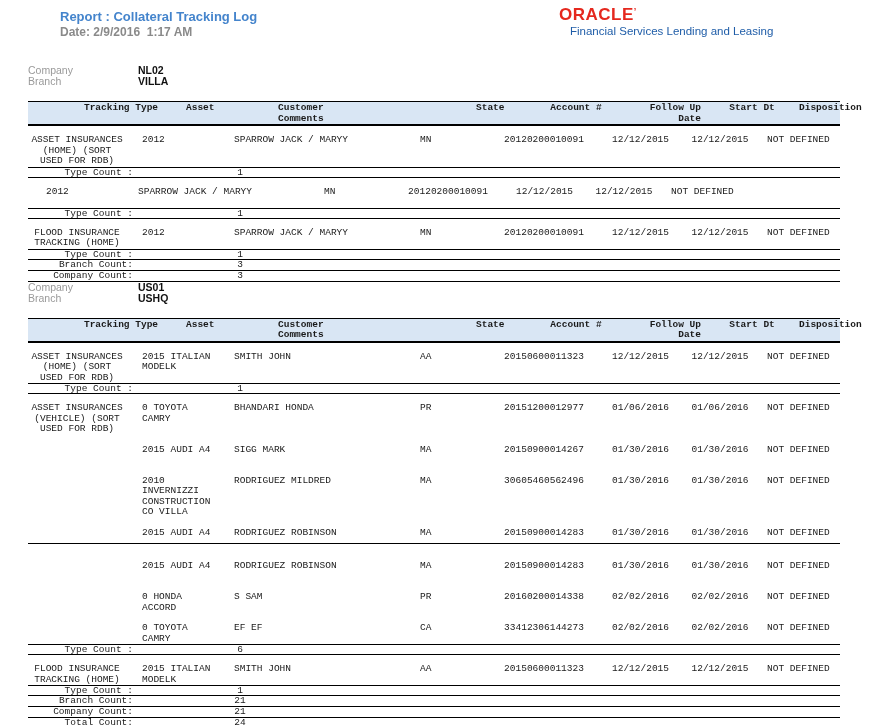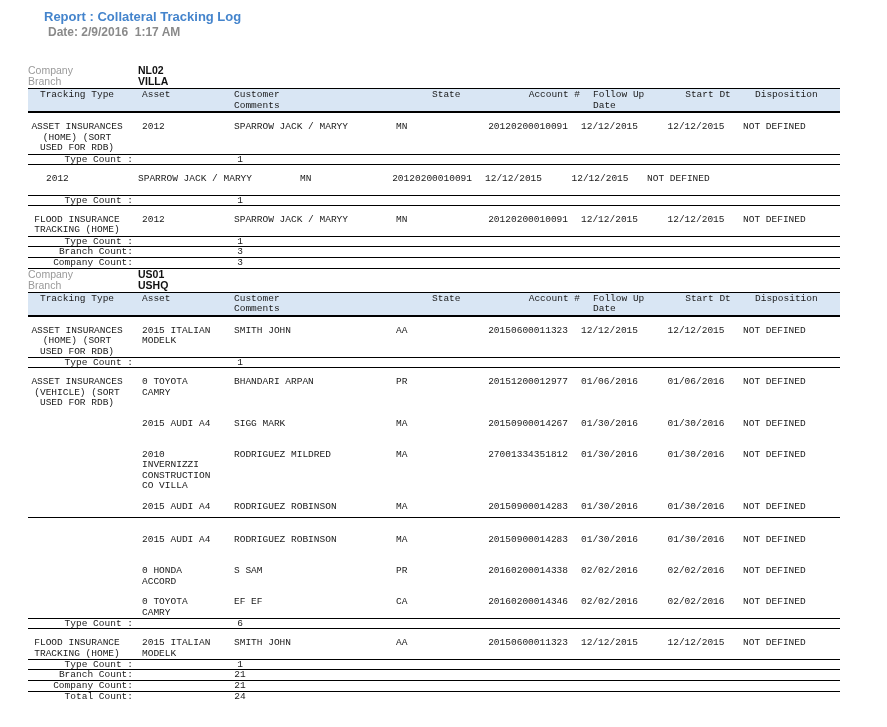--- a/index.html
+++ b/index.html
@@ -8,27 +8,27 @@
     position: relative;
     width: 887px;
     height: 727px;
     background: #ffffff;
     overflow: hidden;
     font-family: "Liberation Mono", monospace;
   }
 
   
   .title {
-    position: absolute; left: 44px; top: 9px;
+    position: absolute; left: 60px; top: 9px;
     font-family: "Liberation Sans", sans-serif;
     font-size: 13px; font-weight: 700; color: #4484cc;
     white-space: pre;
   }
   .date {
-    position: absolute; left: 48px; top: 25px;
+    position: absolute; left: 60px; top: 25px;
     font-family: "Liberation Sans", sans-serif;
     font-size: 12px; font-weight: 700; color: #8a8a8a;
     white-space: pre;
   }
   .logo { position: absolute; left: 559px; top: 6px; width: 260px; }
   .brand {
     display: inline-block;
     font-family: "Liberation Sans", sans-serif;
     font-size: 17px; font-weight: 700; letter-spacing: 0.5px;
     color: #e5281e; line-height: 15px;
@@ -53,33 +53,34 @@
 
   .info-row {
     display: flex; height: 11px;
     font-family: "Liberation Sans", sans-serif;
     font-size: 10.5px; line-height: 11px;
   }
   .info-label { width: 110px; color: #9a9a9a; flex: none; }
   .info-value { font-weight: 700; color: #111; }
 
   .thead {
-    display: flex; margin-top: 1px;
+    display: flex; margin-top: 14px;
     border-top: 1px solid #000; border-bottom: 2px solid #000;
     background: #d9e6f4; padding-top: 1px;
-    font-weight: 400;
+    font-weight: 700;
+    padding-left: 44px;
   }
 
   
   .c1 { flex: none; margin-left: 2px;  width: 94px;  text-align: center; white-space: pre-line; }
   .c2 { flex: none; margin-left: 18px; width: 74px;  text-align: left; white-space: pre-line; }
   .c3 { flex: none; margin-left: 18px; width: 152px; white-space: pre-line; }
-  .c4 { flex: none; margin-left: 10px; width: 44px;  white-space: pre-line; }
-  .c5 { flex: none; margin-left: 32px; width: 96px;  text-align: right;  white-space: pre-line; }
-  .c6 { flex: none; margin-left: 13px; width: 64px;  text-align: left; white-space: pre-line; }
+  .c4 { flex: none; margin-left: 34px; width: 44px;  white-space: pre-line; }
+  .c5 { flex: none; margin-left: 32px; width: 96px;  text-align: center;  white-space: pre-line; }
+  .c6 { flex: none; margin-left: 13px; width: 64px;  text-align: right; white-space: pre-line; }
   .c7 { flex: none; margin-left: 19px; width: 64px;  text-align: center; white-space: pre-line; }
   .c8 { flex: none; margin-left: 15px; width: 90px;  white-space: pre-line; }
   .thead .c4 { margin-left: 46px; width: 44px; }
   .thead .c5 { margin-left: 8px; }
 
   .group { margin-top: 9px; }
   .row { display: flex; min-height: 21px; margin-bottom: 10px; align-items: flex-start; }
   .rows .row:last-child { margin-bottom: 0; }
   .row-tight { min-height: 0; margin-bottom: 5px !important; }
   .divider { border-top: 1.5px solid #000; margin-bottom: 17px; }
@@ -92,20 +93,24 @@
   .count-row.noline { border-bottom: none; }
   .count-label { flex: none; width: 105px; text-align: right; }
   .count-value { flex: none; margin-left: 27px; width: 160px; text-align: center; }
 </style>
 </head>
 <body>
 
 <div id="page">
   <div class="title">Report : Collateral Tracking Log</div>
   <div class="date">Date: 2/9/2016  1:17 AM</div>
+  <div class="logo">
+    <span class="brand">ORACLE</span><span class="brand-mark">’</span>
+    <span class="tagline">Financial Services Lending and Leasing</span>
+  </div>
 
   <div id="report">
       <div class="section">
         <div class="info-row">
           <span class="info-label">Company</span>
           <span class="info-value">NL02</span>
         </div>
         <div class="info-row">
           <span class="info-label">Branch</span>
           <span class="info-value">VILLA</span>
@@ -221,21 +226,21 @@
           <div class="count-row bt">
             <span class="count-label">Type Count :</span>
             <span class="count-value">1</span>
           </div>
         </div>
         <div class="group">
           <div class="rows">
             <div class="row">
               <div class="c1">ASSET INSURANCES (VEHICLE) (SORT USED FOR RDB)</div>
               <div class="c2">0 TOYOTA CAMRY</div>
-              <div class="c3">BHANDARI ARPAN</div>
+              <div class="c3">BHANDARI HONDA</div>
               <div class="c4">PR</div>
               <div class="c5">20151200012977</div>
               <div class="c6">01/06/2016</div>
               <div class="c7">01/06/2016</div>
               <div class="c8">NOT DEFINED</div>
             </div>
             <div class="row">
               <div class="c1"></div>
               <div class="c2">2015 AUDI A4</div>
               <div class="c3">SIGG MARK</div>
@@ -243,21 +248,21 @@
               <div class="c5">20150900014267</div>
               <div class="c6">01/30/2016</div>
               <div class="c7">01/30/2016</div>
               <div class="c8">NOT DEFINED</div>
             </div>
             <div class="row">
               <div class="c1"></div>
               <div class="c2">2010 INVERNIZZI CONSTRUCTION CO VILLA</div>
               <div class="c3">RODRIGUEZ MILDRED</div>
               <div class="c4">MA</div>
-              <div class="c5">27001334351812</div>
+              <div class="c5">30605460562496</div>
               <div class="c6">01/30/2016</div>
               <div class="c7">01/30/2016</div>
               <div class="c8">NOT DEFINED</div>
             </div>
             <div class="row row-tight">
               <div class="c1"></div>
               <div class="c2">2015 AUDI A4</div>
               <div class="c3">RODRIGUEZ ROBINSON</div>
               <div class="c4">MA</div>
               <div class="c5">20150900014283</div>
@@ -284,21 +289,21 @@
               <div class="c5">20160200014338</div>
               <div class="c6">02/02/2016</div>
               <div class="c7">02/02/2016</div>
               <div class="c8">NOT DEFINED</div>
             </div>
             <div class="row">
               <div class="c1"></div>
               <div class="c2">0 TOYOTA CAMRY</div>
               <div class="c3">EF EF</div>
               <div class="c4">CA</div>
-              <div class="c5">20160200014346</div>
+              <div class="c5">33412306144273</div>
               <div class="c6">02/02/2016</div>
               <div class="c7">02/02/2016</div>
               <div class="c8">NOT DEFINED</div>
             </div>
           </div>
           <div class="count-row bt">
             <span class="count-label">Type Count :</span>
             <span class="count-value">6</span>
           </div>
         </div>

